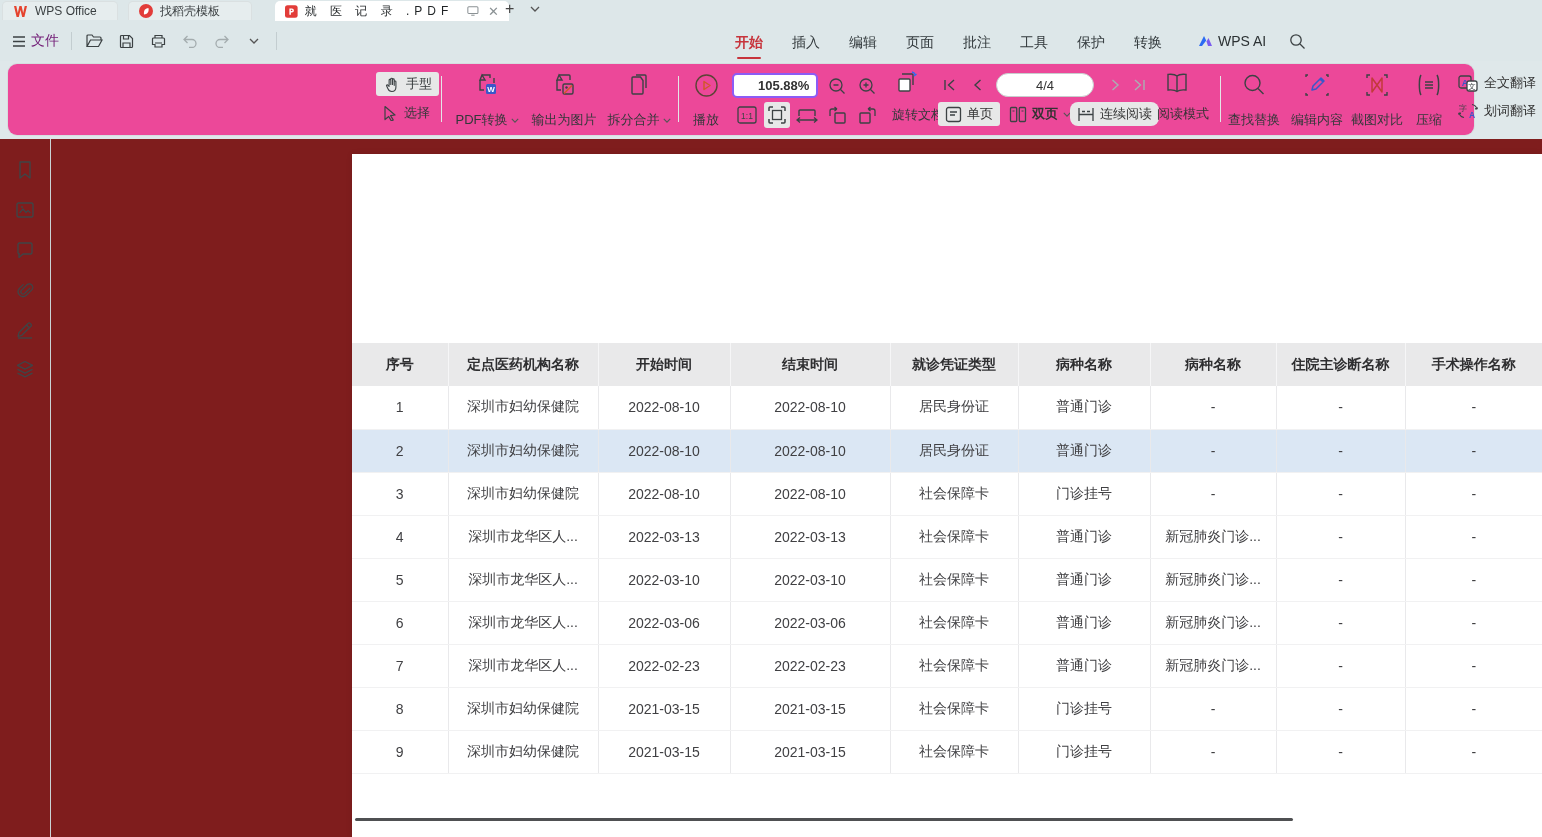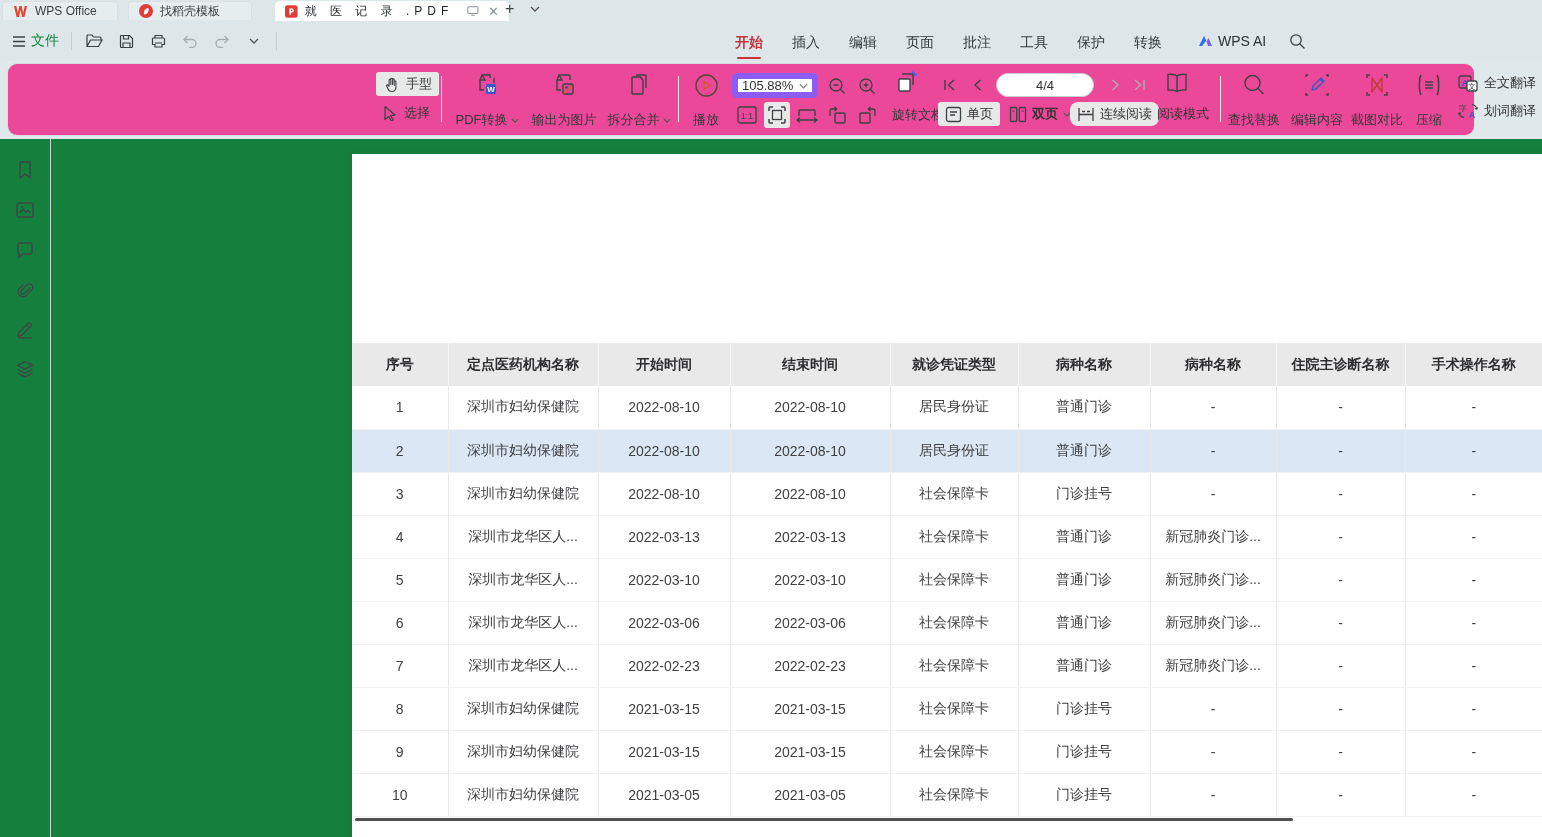--- a/index.html
+++ b/index.html
@@ -16,55 +16,55 @@
          padding:0 10px; border-radius:5px 5px 0 0; font-size:12px; color:#3a3f41; cursor:default; }
   .tab.inactive { background:#e6edee; border:1px solid rgba(0,0,0,.05); border-bottom:none; height:19px; }
   .tab.active { background:#ffffff; color:#1f2325;margin-left:17px; }
   .tab .close { color:#8a9194; font-size:13px; margin-left:2px; }
   .tab-title { letter-spacing:5px; white-space:nowrap; }
   .tabbar .newtab { position:absolute; left:505px; top:0; font-size:16px; color:#444; }
   .tabbar .tabchev { position:absolute; left:530px; top:6px; }
 
   
   .menubar { position:absolute; left:0; top:21px; width:100%; height:40px; background:#dde7e9; }
-  .mb-left { position:absolute; left:12px; top:0; height:40px; display:flex; align-items:center; gap:12px; color:#15803d; }
+  .mb-left { position:absolute; left:12px; top:0; height:40px; display:flex; align-items:center; gap:12px; color:#701a75; }
   .mb-left .filebtn { display:flex; align-items:center; gap:5px; font-size:14px; }
   .vdiv { width:1px; height:18px; background:#c3cdd0; }
   .qbtn { width:20px; height:20px; display:flex; align-items:center; justify-content:center; }
   .qbtn.disabled svg { opacity:.35; }
   .mb-right { position:absolute; left:735px; top:0; height:40px; display:flex; align-items:center; gap:29px; }
   .mi { font-size:14px; color:#31383b; padding-top:3px; }
   .mi.active { color:#c7343c; font-weight:700; position:relative; }
   .mi.active::after { content:""; position:absolute; left:2px; right:2px; bottom:-7px; height:2px; background:#c7343c; border-radius:1px; }
   .wpsai { display:flex; align-items:center; gap:5px; font-size:14px; color:#2c3234; margin-left:6px; }
 
   
   .ribbon { position:absolute; left:8px; top:64px; width:1466px; height:71px; background:#ec4899;
             border-radius:9px; box-shadow:0 0 0 1px rgba(0,0,0,.04); }
   .rb { position:absolute; color:#33383a; }
   .hrow { display:flex; align-items:center; gap:6px; height:24px; padding:0 7px; border-radius:3px; font-size:13px; white-space:nowrap; }
   .hrow.sel { background:#e7e8e8; }
   .bigbtn { display:flex; flex-direction:column; align-items:center; font-size:13px; }
   .bigbtn .bicon { height:30px; display:flex; align-items:center; justify-content:center; }
   .bigbtn .blabel { margin-top:11px; display:flex; align-items:center; gap:3px; white-space:nowrap; }
   .rdiv { position:absolute; width:1px; height:46px; background:#e3e6e7; top:12px; }
-  .combo { position:absolute; border:6px solid #8b5cf6; border-radius:5px; height:25px; display:flex;
-           align-items:center; justify-content:space-between; padding:0 4px; font-size:13px; background:#fff; }
+  .combo { position:absolute; border:2px solid #8b5cf6; border-radius:5px; height:25px; display:flex;
+           align-items:center; justify-content:space-between; padding:0 24px; font-size:13px; background:#fff;font-weight:bold; }
   .pagebox { position:absolute; border:1px solid #c8cccd; border-radius:12px; height:24px; width:98px;
              display:flex; align-items:center; justify-content:center; font-size:13px; background:#fff; }
   .sbtn { position:absolute; width:26px; height:26px; display:flex; align-items:center; justify-content:center; border-radius:3px; }
   .sbtn.sel { background:#e7e8e8; }
   .navbtn { position:absolute; width:22px; height:24px; display:flex; align-items:center; justify-content:center; }
   .modebtn { position:absolute; height:24px; display:flex; align-items:center; gap:5px; padding:0 7px;
              border-radius:3px; font-size:13px; white-space:nowrap; }
   .modebtn.sel { background:#e7e8e8; }
   .stackrow { position:absolute; display:flex; align-items:center; gap:6px; font-size:13px; white-space:nowrap; }
 
   
-  .docarea { position:absolute; left:0; top:139px; width:1542px; height:698px; background:#15803d; }
+  .docarea { position:absolute; left:0; top:139px; width:1542px; height:698px; background:#7f1d1d; }
   .sidebar { position:absolute; left:0; top:0; width:51px; height:100%; border-right:1px solid #c9d3d6; }
   .sidebar .sicon { position:absolute; left:13px; width:24px; height:24px; display:flex; align-items:center; justify-content:center; }
   .page { position:absolute; left:352px; top:15px; width:1190px; height:683px; background:#ffffff;
           box-shadow:0 0 6px rgba(0,0,0,.10); }
 
   
   .medtable { position:absolute; left:0; top:189px; width:1190px; border-collapse:collapse; table-layout:fixed; }
   .medtable th { background:#e9e9ea; font-weight:700; color:#2e2e30; font-size:14px; height:43px;
                  text-align:center; border-right:1px solid #f6f6f7; }
   .medtable th:last-child { border-right:none; }
@@ -591,28 +591,17 @@
             <td>9</td>
             <td>深圳市妇幼保健院</td>
             <td>2021-03-15</td>
             <td>2021-03-15</td>
             <td>社会保障卡</td>
             <td>门诊挂号</td>
             <td>-</td>
             <td>-</td>
             <td>-</td>
           </tr>
-          <tr>
-            <td>10</td>
-            <td>深圳市妇幼保健院</td>
-            <td>2021-03-05</td>
-            <td>2021-03-05</td>
-            <td>社会保障卡</td>
-            <td>门诊挂号</td>
-            <td>-</td>
-            <td>-</td>
-            <td>-</td>
-          </tr>
         </tbody>
     </table>
     <div class="scroll-line"></div>
   </div>
 </div>
 
 </body></html>

